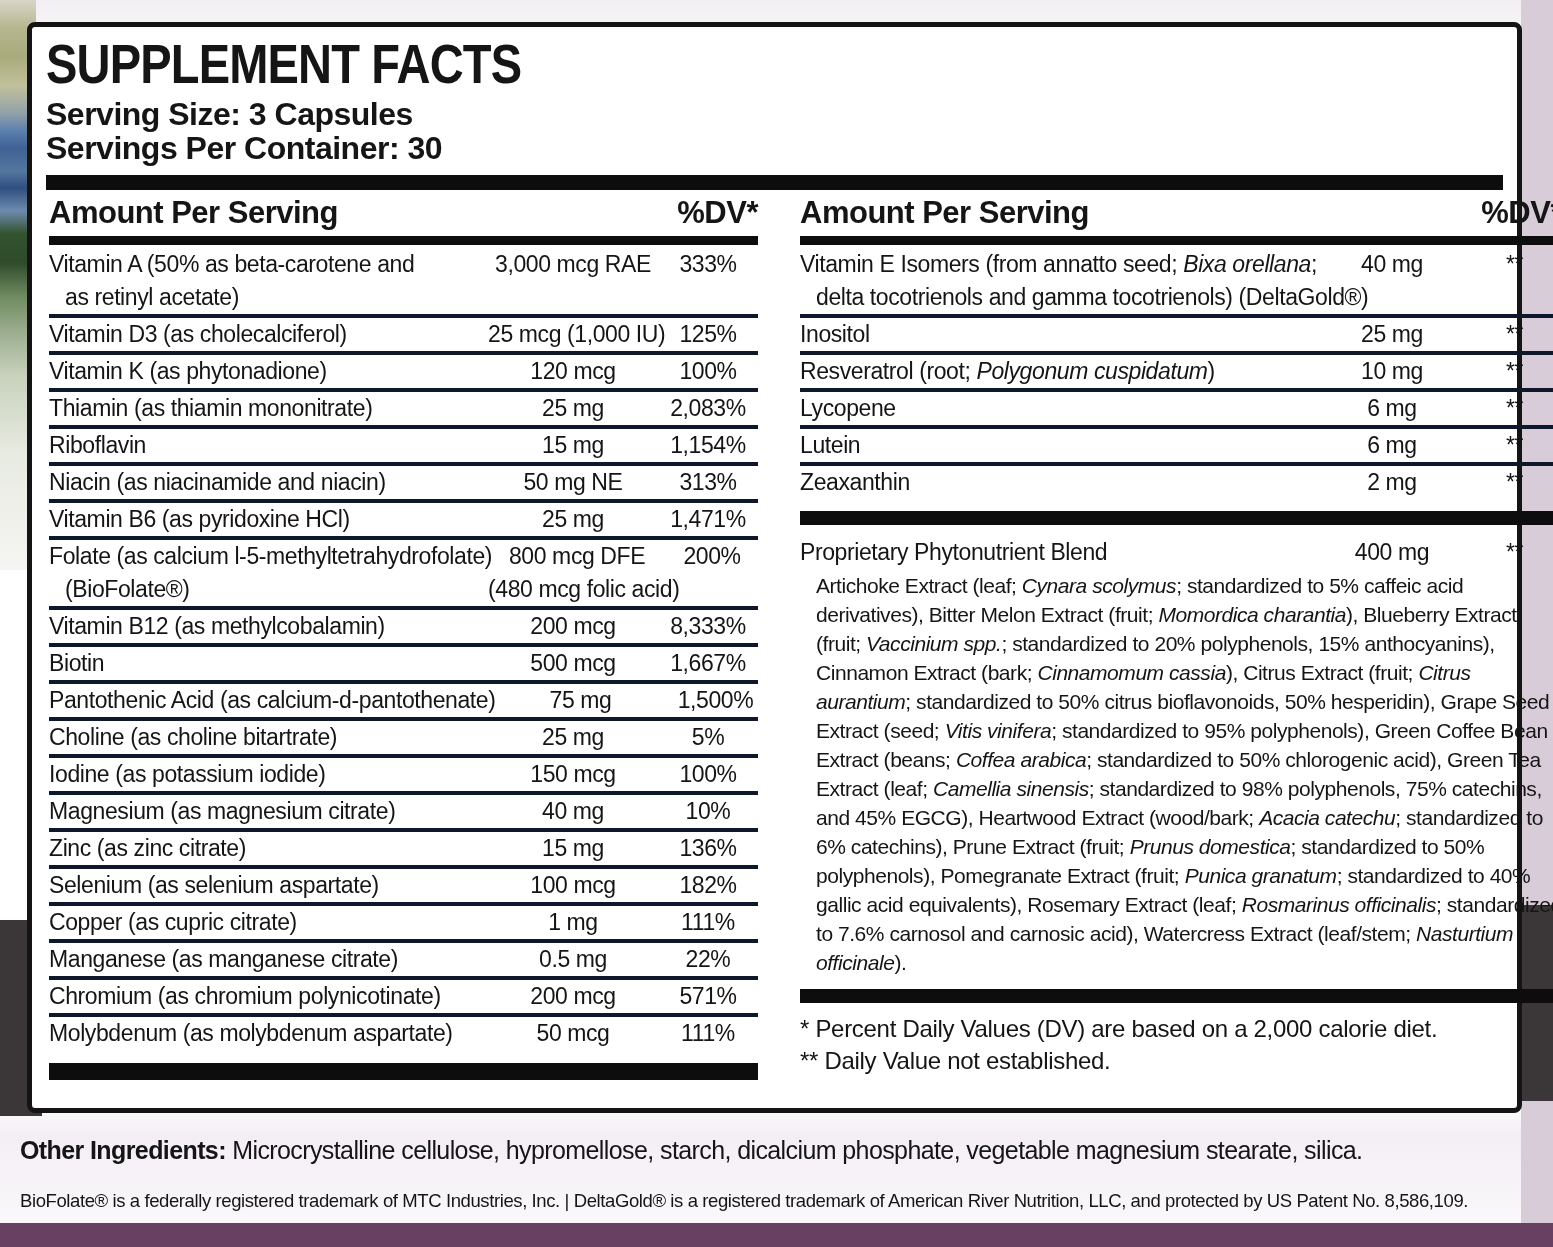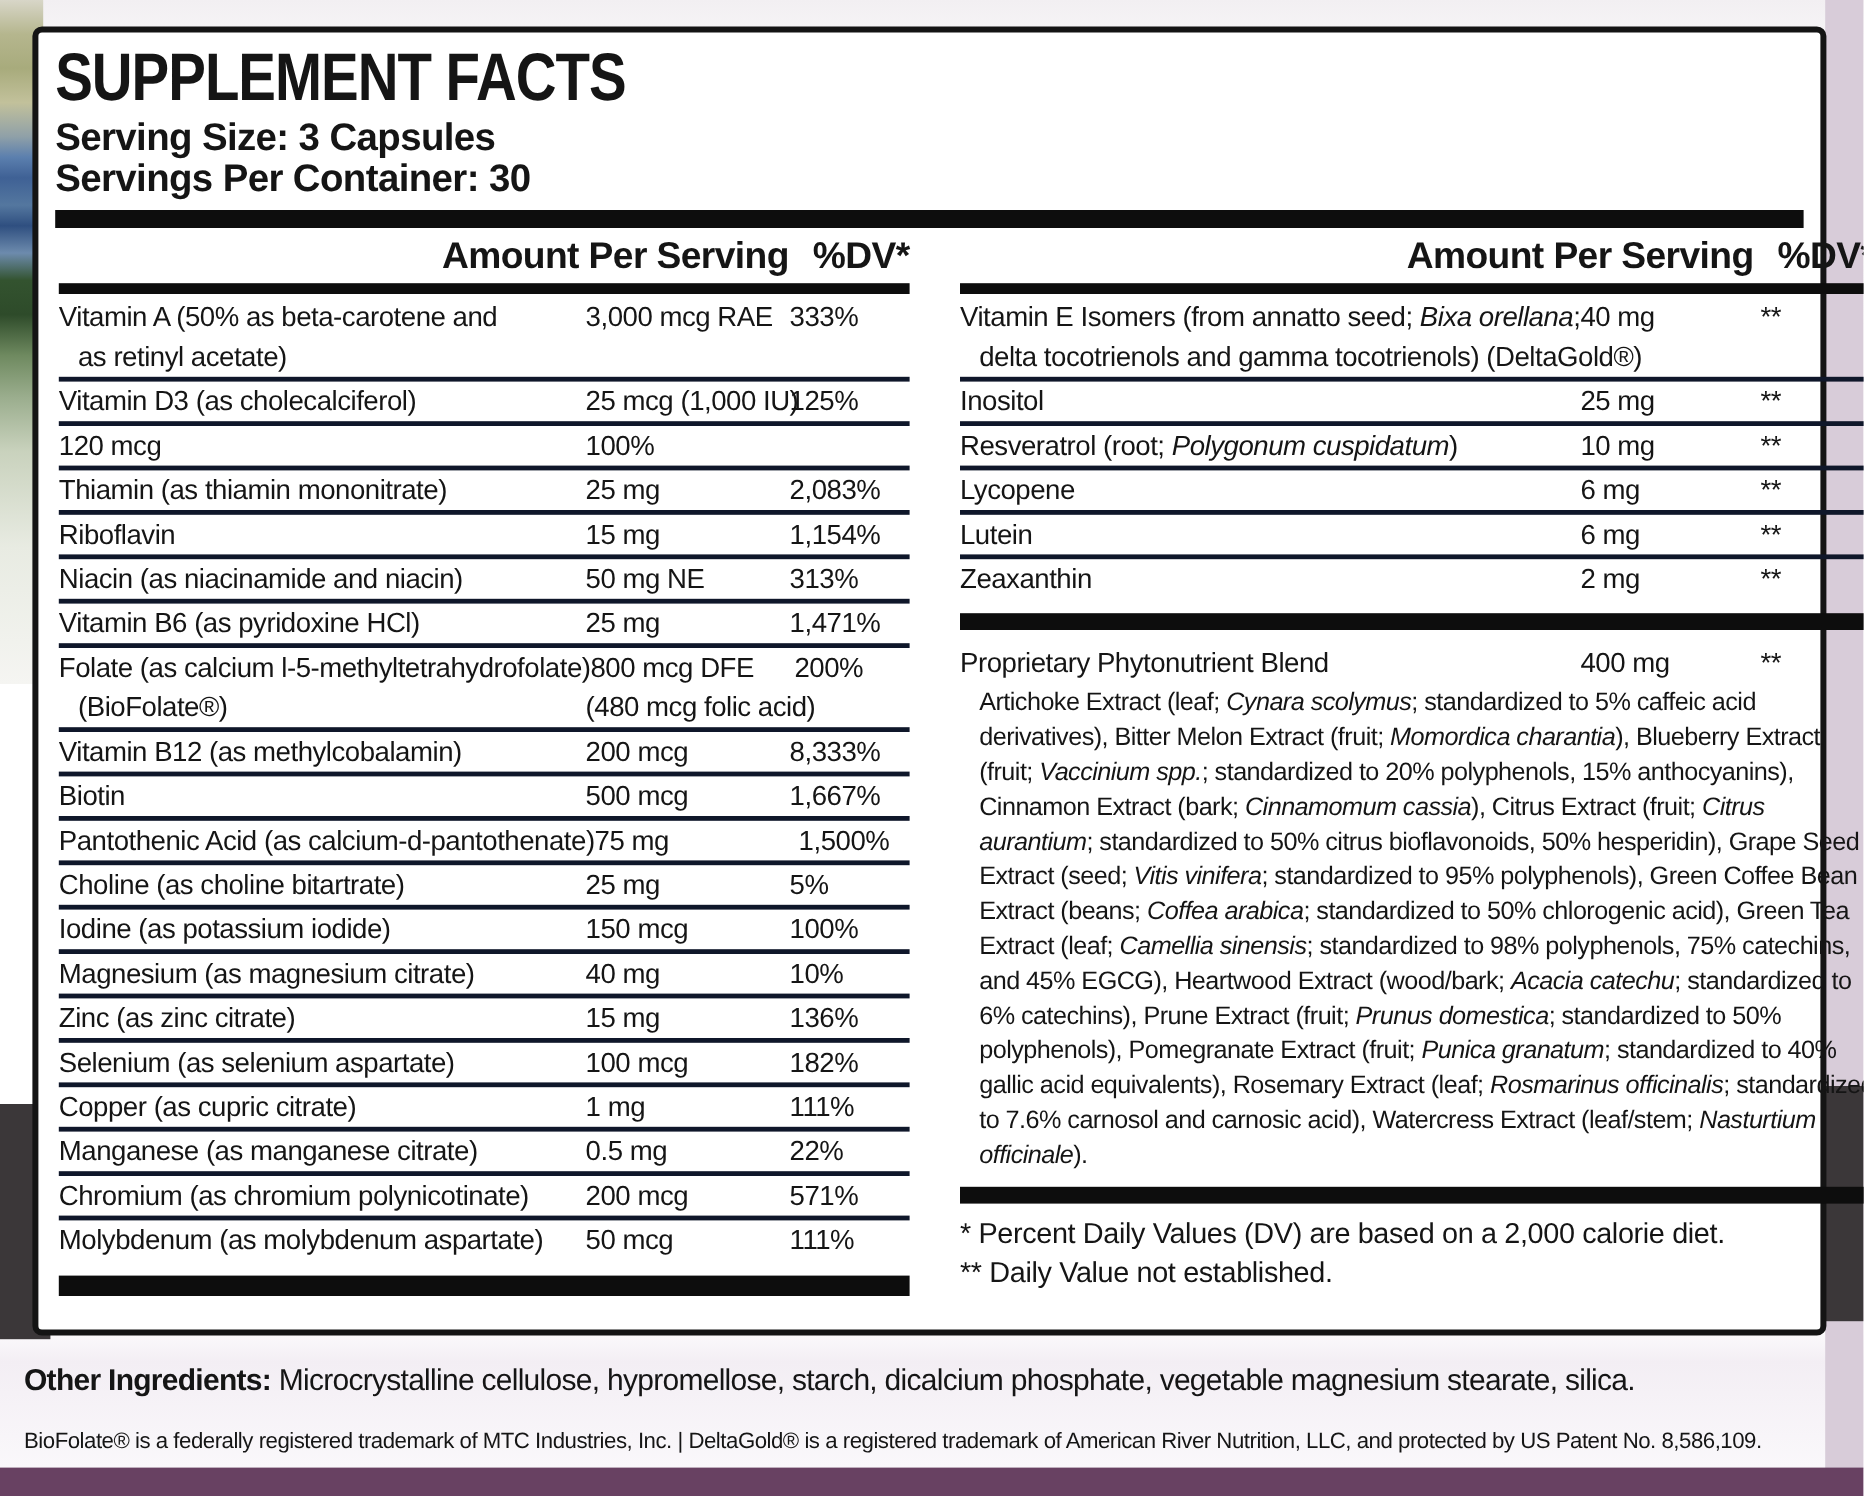--- a/index.html
+++ b/index.html
@@ -35,31 +35,31 @@
   .serving:first-of-type{margin-top:4px}
 
   .bar{background:#0d0d0d}
   .bar-top{height:15px;margin:10px 14px 0 14px}
 
   .columns{display:flex;flex:1;min-height:0}
   .col-left{width:751px;box-sizing:border-box;padding:0 25px 0 17px;display:flex;flex-direction:column}
   .divider{width:5px;background:#0d0d0d}
   .col-right{flex:1;box-sizing:border-box;padding:0 20px 0 17px;display:flex;flex-direction:column}
 
-  .col-header{display:flex;justify-content:flex-end;gap:20px;font-weight:700;font-size:31px;line-height:46px;letter-spacing:-.5px;white-space:nowrap}
+  .col-header{display:flex;justify-content:space-between;gap:20px;font-weight:700;font-size:31px;line-height:46px;letter-spacing:-.5px;white-space:nowrap}
   .bar-mid{height:9px;margin:0 0 3px}
 
   .rows{font-size:23px;letter-spacing:-.4px}
   .trow{border-bottom:4px solid #0f172a}
   .rows .trow:last-child{border-bottom:none}
   .tline{display:grid;line-height:33px}
   .col-left .tline{grid-template-columns:1fr 170px 100px}
   .col-right .tline{grid-template-columns:1fr 150px 95px}
   .c-name{white-space:nowrap}
-  .c-amt,.c-dv{text-align:left;white-space:nowrap}
+  .c-amt,.c-dv{text-align:center;white-space:nowrap}
   .c-name2{padding-left:16px;white-space:nowrap}
   .c-name2.wide{grid-column:1/3}
   .bar-foot{height:17px;margin:auto 0 14px}
 
   .bar-sep{height:14px;margin:12px 0 10px}
   .blend-line{line-height:34px;font-size:23px;letter-spacing:-.4px}
   .blend-desc{margin-left:16px;margin-top:2px;font-size:21px;line-height:29px;letter-spacing:-.45px;text-align:left}
   .bar-sep2{height:14px;margin:12px 0 10px}
   .footnote{font-size:24px;line-height:32px;letter-spacing:-.3px;white-space:nowrap}
 
@@ -105,20 +105,21 @@
           </div>
           <div class="trow">
             <div class="tline">
               <div class="c-name">Vitamin D3 (as cholecalciferol)</div>
               <div class="c-amt">25 mcg (1,000 IU)</div>
               <div class="c-dv">125%</div>
             </div>
           </div>
           <div class="trow">
             <div class="tline">
+              <div class="c-name">Vitamin K (as phytonadione)</div>
               <div class="c-amt">120 mcg</div>
               <div class="c-dv">100%</div>
             </div>
           </div>
           <div class="trow">
             <div class="tline">
               <div class="c-name">Thiamin (as thiamin mononitrate)</div>
               <div class="c-amt">25 mg</div>
               <div class="c-dv">2,083%</div>
             </div>

